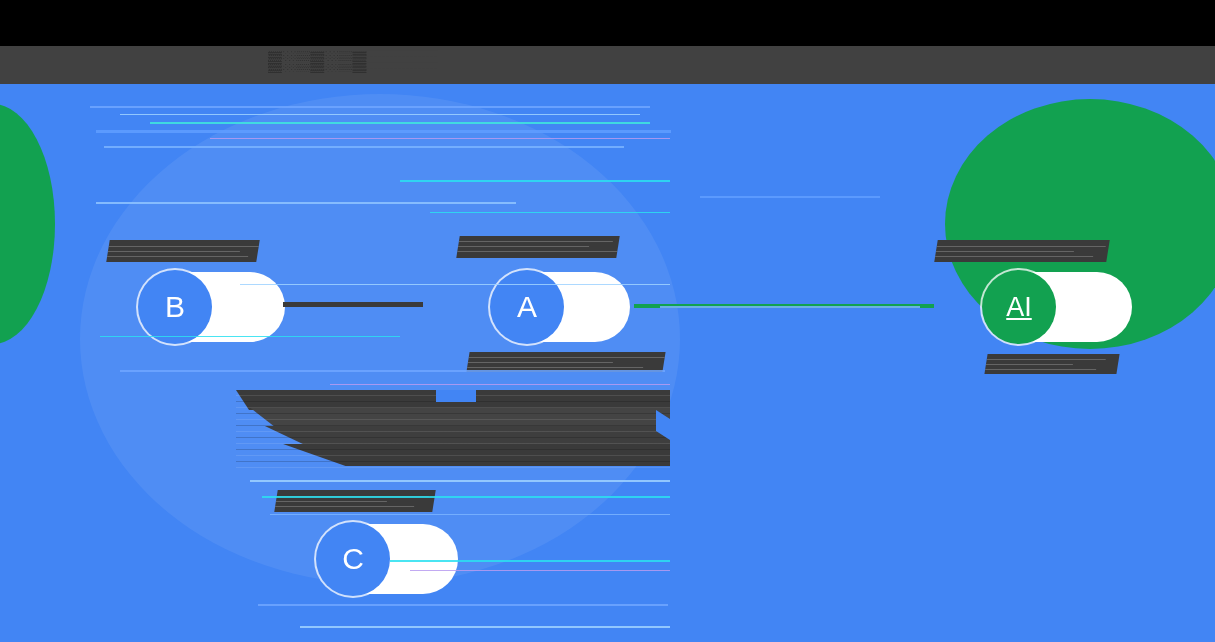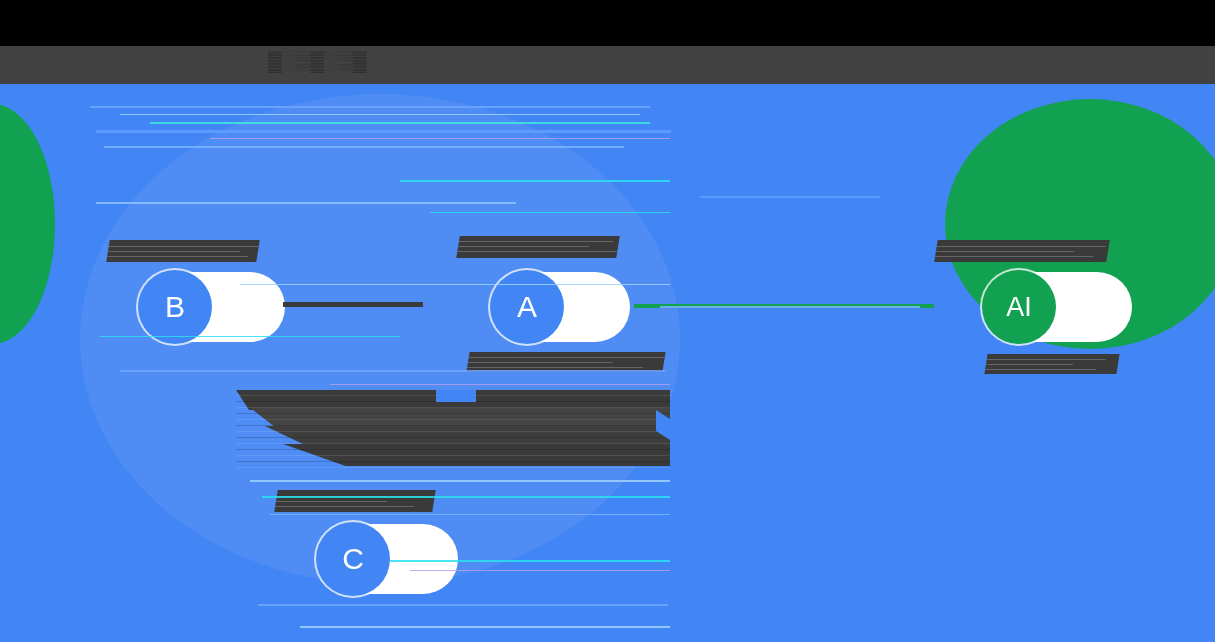--- a/index.html
+++ b/index.html
@@ -31,21 +31,21 @@
 
   
   .scan{position:absolute;pointer-events:none;}
   .sl{position:absolute;height:2px;}
 
   
   .card{position:absolute;background:#ffffff;border-radius:40px;}
   .node{position:absolute;border-radius:50%;display:flex;align-items:center;justify-content:center;
     color:#fff;font-size:30px;font-weight:400;line-height:1;box-shadow:0 0 0 2px rgba(255,255,255,.75);}
   .node.blue{background:#4285f4;}
-  .node.green{background:#12a150;}
+  .node.green{background:#12a150;text-decoration:underline;}
 
   
   .redact{position:absolute;background:#3a3a3a;overflow:hidden;}
   .redact.skewed{transform:skewX(-9deg);}
   .redact .rl{position:absolute;left:0;height:1px;background:rgba(255,255,255,.22);}
 
   
   .conn{position:absolute;height:5px;}
   .conn.dark{background:#3a3a3a;}
   .conn.green{background:#12a150;}

